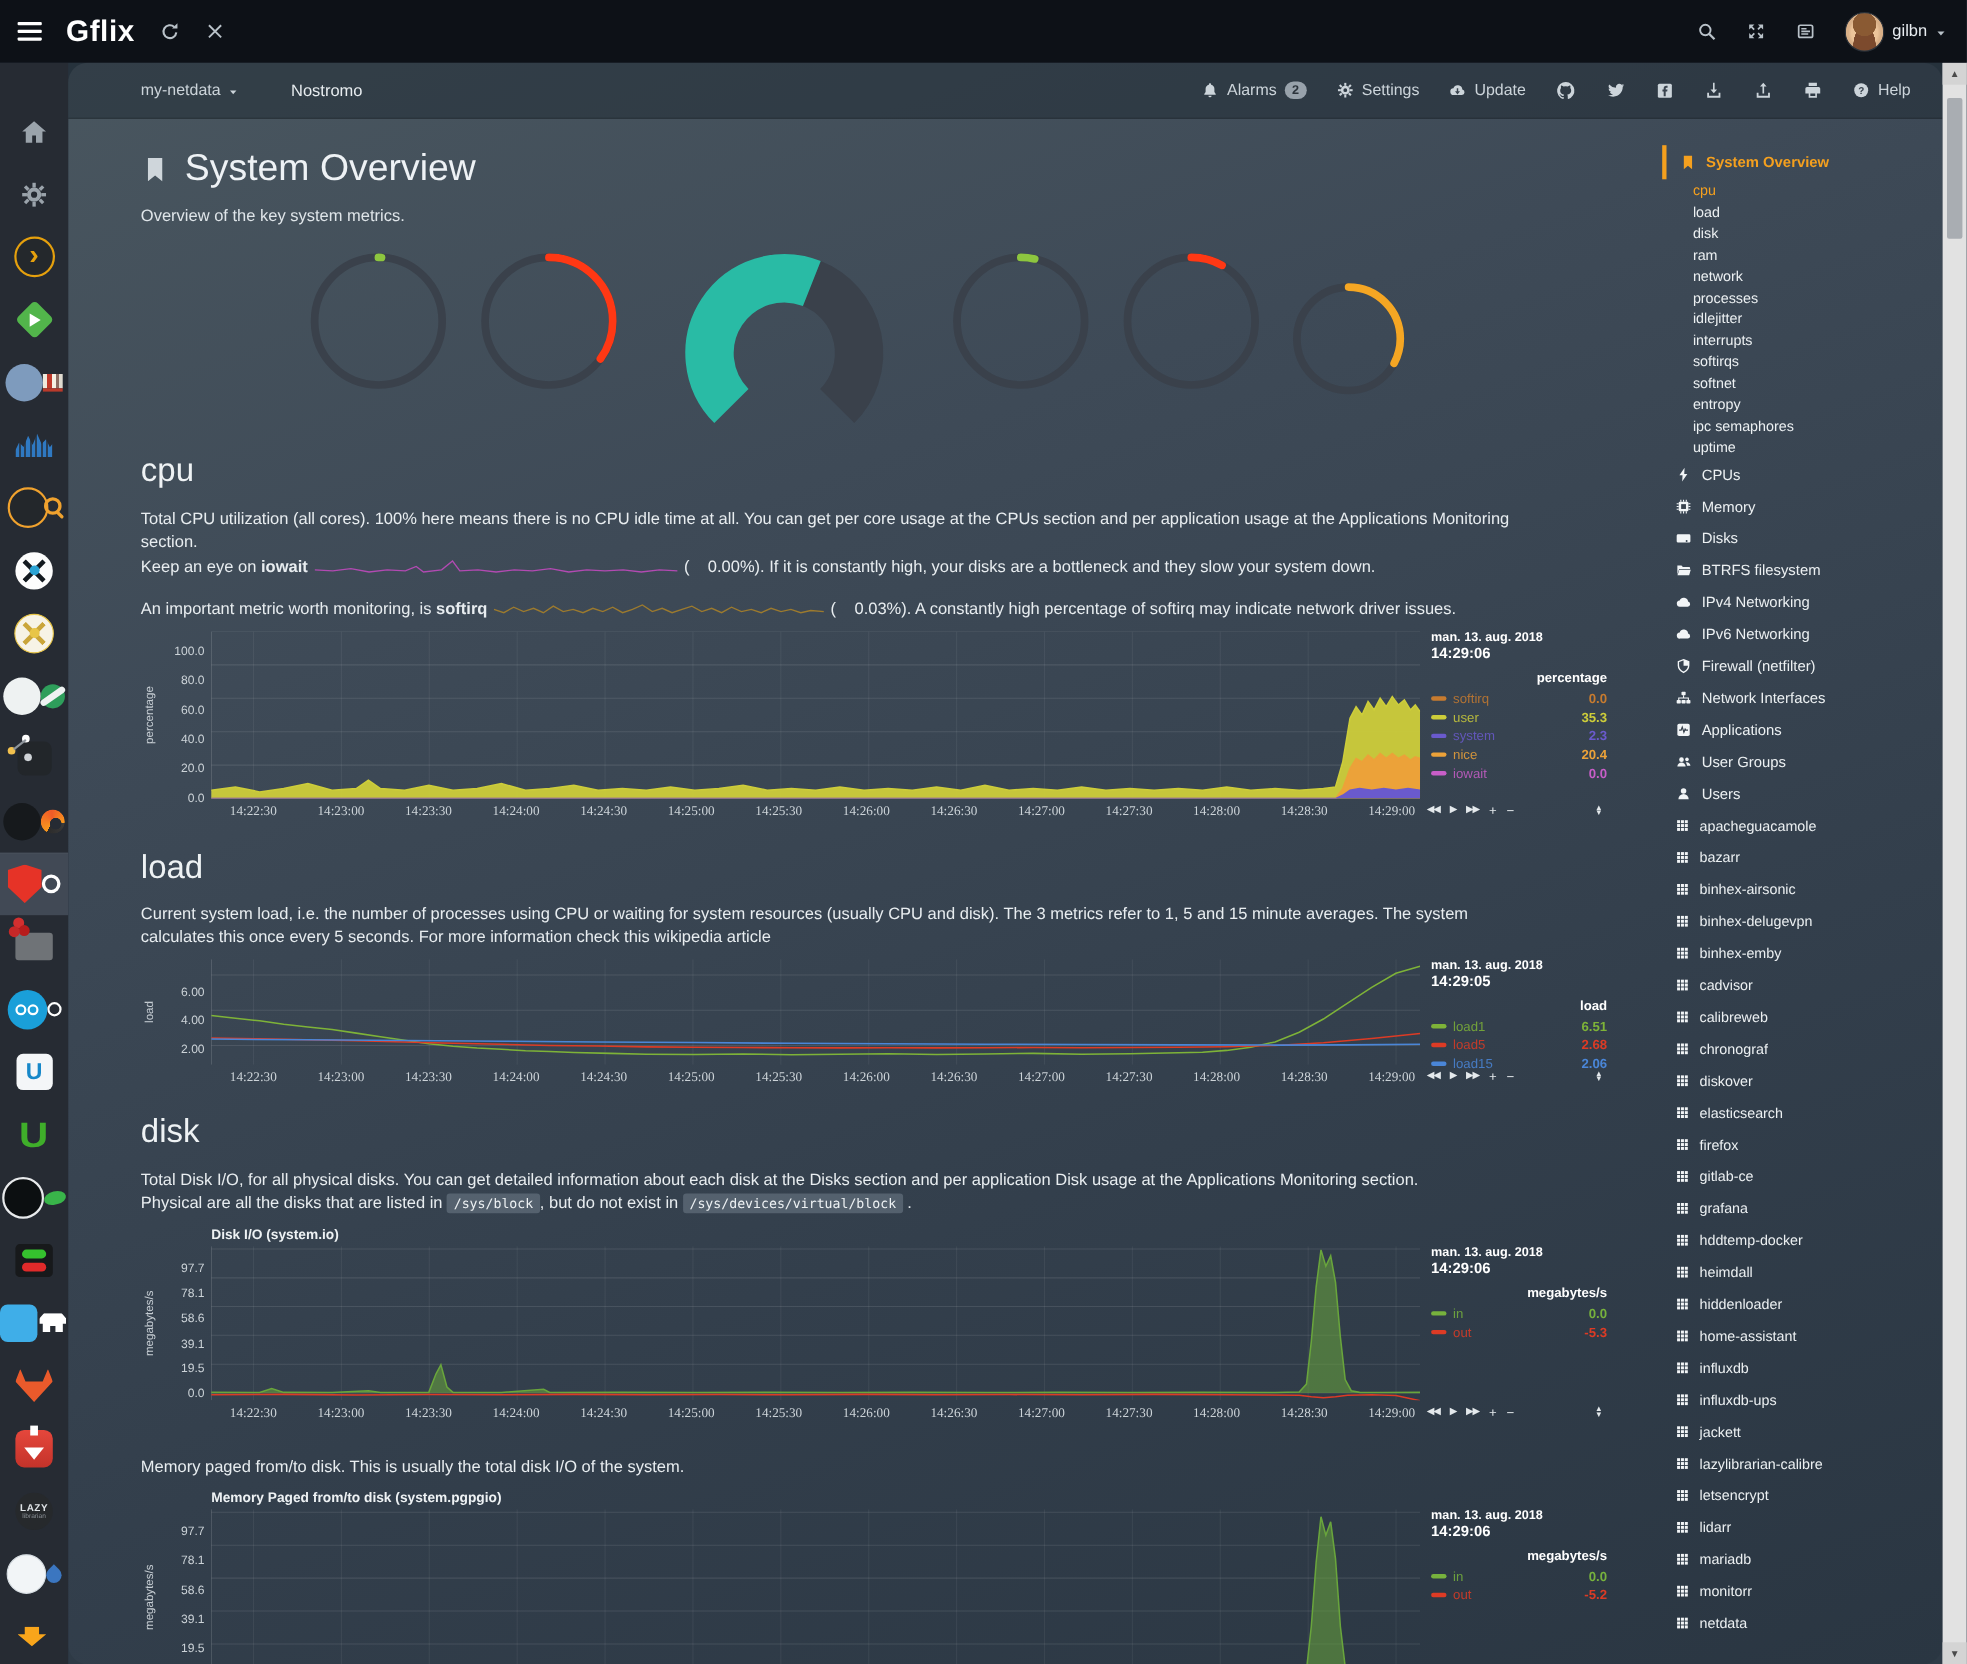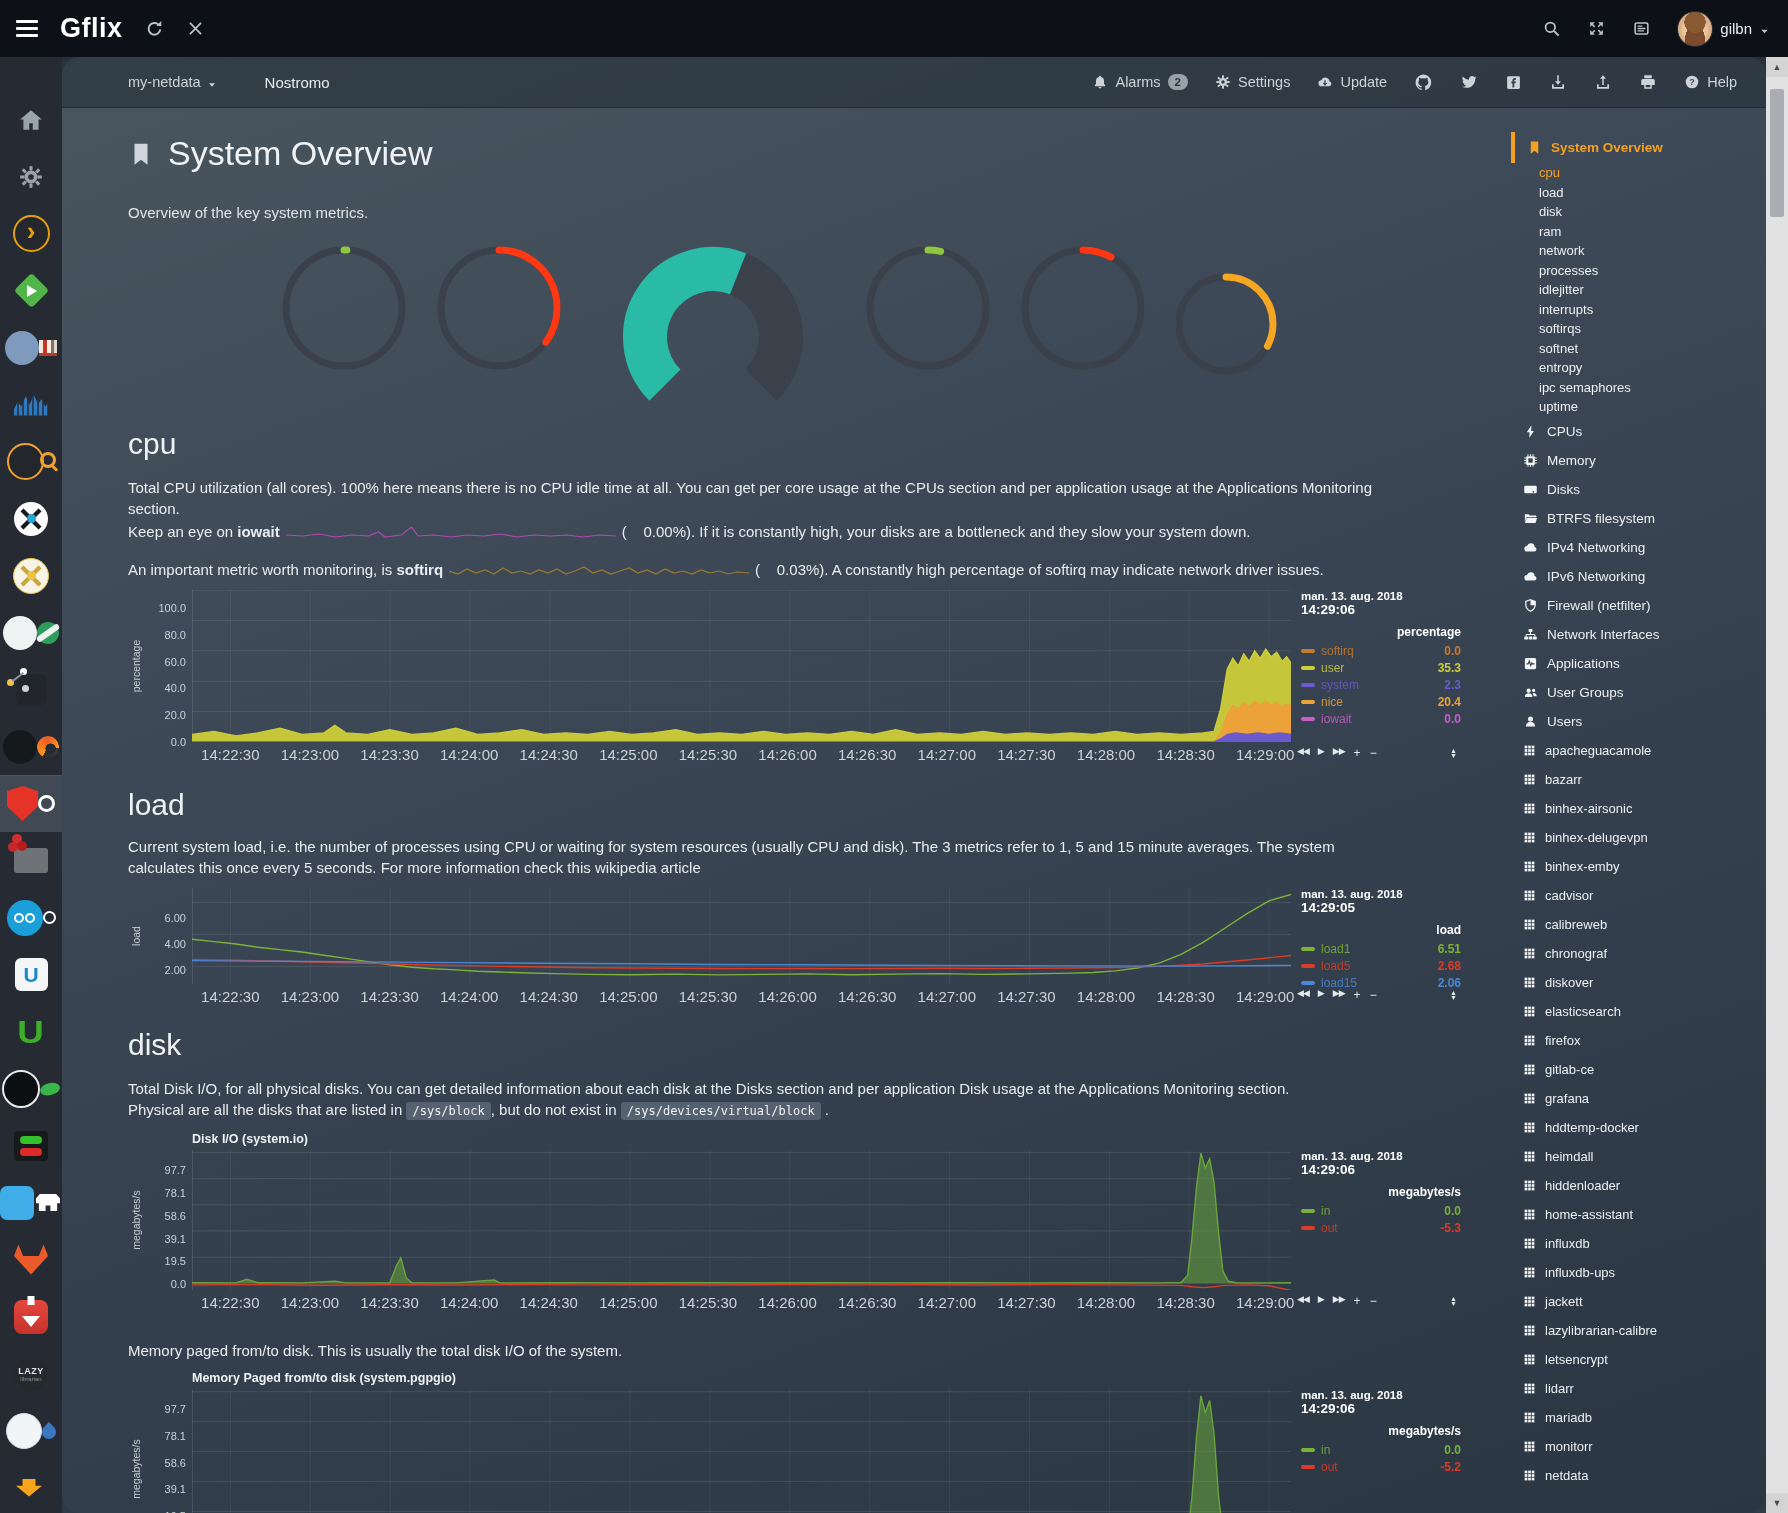--- a/index.html
+++ b/index.html
@@ -91,21 +91,21 @@
   .nd-ic{width:16px;height:16px;display:inline-block;color:#ccd4da;}
   .nd-ic svg{width:100%;height:100%;}
   .badge{background:#98a2ab;color:#2b333b;font-size:11.5px;font-weight:700;border-radius:9px;padding:2px 7px;}
   .mainrow{flex:1;display:flex;min-height:0;}
   .content{flex:1;padding-left:66px;padding-right:50px;min-width:0;}
   
   .pagehead{display:flex;align-items:center;gap:14px;margin-top:26px;color:#eef2f5;}
   .bm-ic{width:26px;height:30px;color:#cfd6db;}
   .bm-ic svg{width:100%;height:100%;}
   .pagehead h1{font-size:34px;font-weight:400;margin:0;}
-  .subtitle{color:#dfe5e9;font-size:15px;margin-top:31px;}
+  .subtitle{color:#dfe5e9;font-size:15px;margin-top:15px;}
   
   .gaugerow{position:relative;height:168px;margin:12px 0 0 -66px;}
   .gg{position:absolute;text-align:center;}
   .gg svg text{font-family:"Liberation Sans",sans-serif;}
   
   .sechead{font-size:30px;font-weight:400;color:#eef2f4;margin:26px 0 0 0;}
   .para{color:#e8edf0;font-size:15px;line-height:21px;max-width:1255px;margin-top:16px;}
   .term{font-weight:700;}
   .spark{display:inline-block;vertical-align:middle;height:16px;margin:0 6px;}
   .inline-val{white-space:pre;}
@@ -123,21 +123,21 @@
   .legend{width:160px;flex:none;padding-left:10px;font-size:12px;}
   .ldate{color:#fff;font-weight:700;font-size:11.5px;}
   .ltime{color:#fff;font-weight:700;font-size:13.5px;margin-bottom:8px;}
   .lunit{color:#fff;font-weight:700;text-align:right;margin-bottom:3px;}
   .lrow{display:flex;align-items:center;height:17px;cursor:pointer;}
   .lrow .sw{width:14px;height:4px;border-radius:2px;margin-right:6px;flex:none;}
   .lrow .ll{opacity:.85;}
   .lrow .lv{margin-left:auto;font-weight:700;}
   .xrow{display:flex;height:18px;margin-top:2px;}
   .xsp{width:64px;flex:none;}
-  .xlabels{flex:1;position:relative;font-size:15px;color:#ccd3d8;}
+  .xlabels{flex:1;position:relative;font-size:12px;color:#ccd3d8;font-family:Liberation Serif, serif;}
   .xlabels span{position:absolute;transform:translateX(-50%);white-space:nowrap;}
   .tools{width:160px;flex:none;display:flex;justify-content:space-between;align-items:center;padding:0 4px 0 10px;color:#e4e9ec;}
   .tgroup{display:flex;gap:9px;font-size:9px;letter-spacing:-1px;}
   .tgroup span{cursor:pointer;}
   .tgroup .pm{font-size:12px;letter-spacing:0;}
   .resizer{display:flex;flex-direction:column;line-height:5px;font-size:7px;cursor:ns-resize;}
   
   .rmenu{width:255px;flex:none;padding-top:24px;font-size:13px;color:#ecf0f2;overflow:hidden;}
   .mi{display:flex;align-items:center;cursor:pointer;}
   .mi .mico{width:15px;height:15px;margin-right:9px;flex:none;color:#f2f5f7;}

